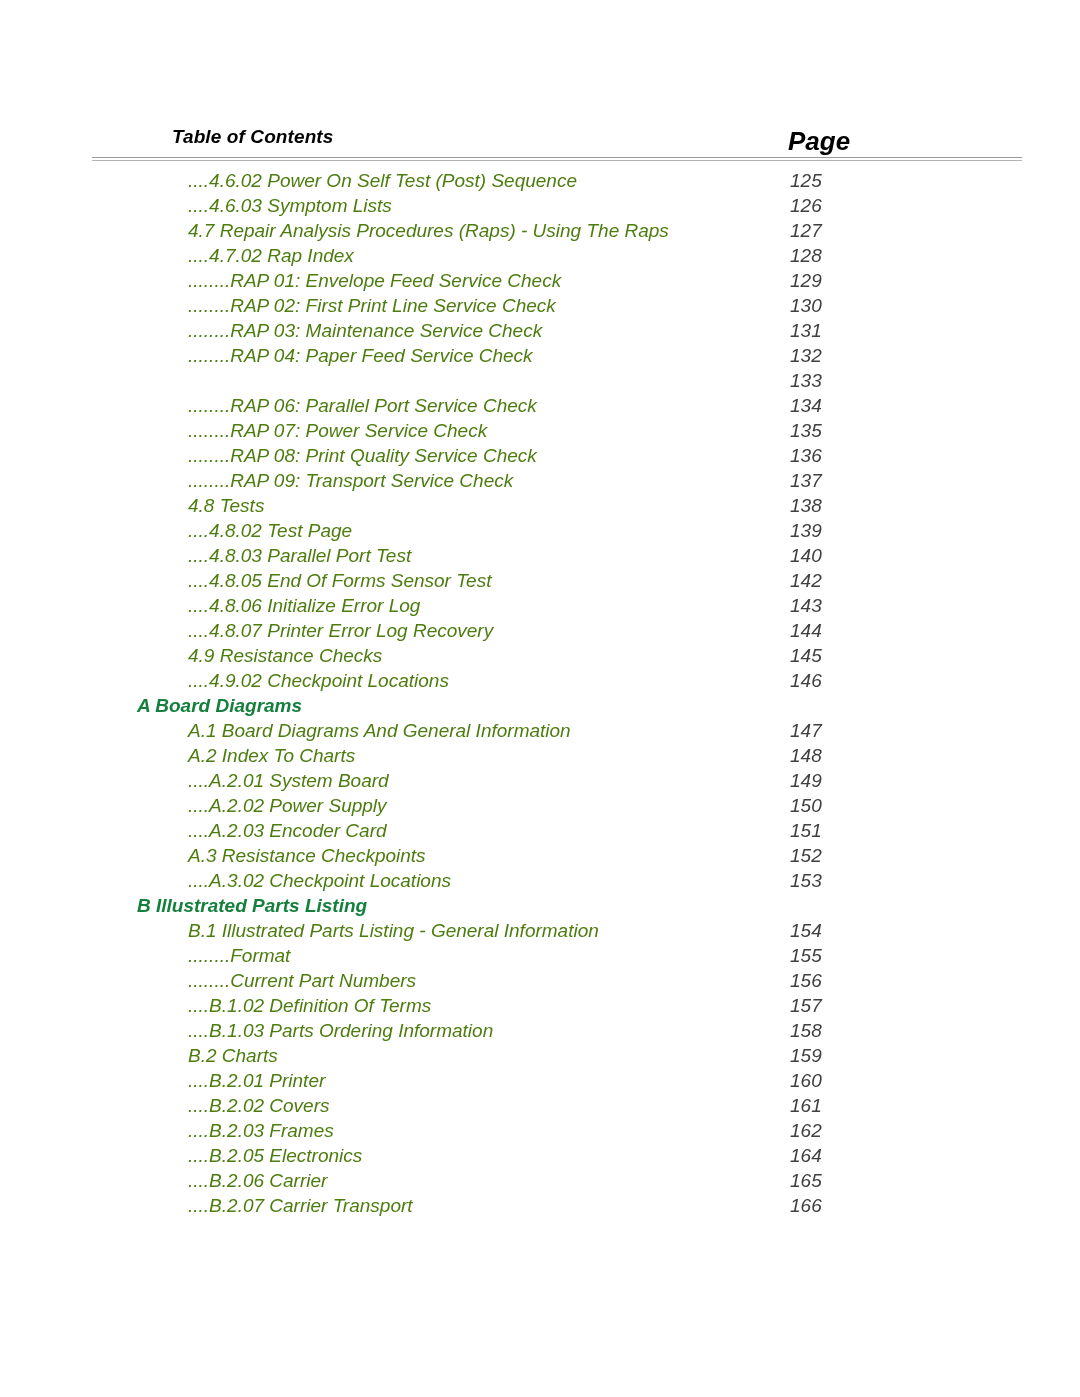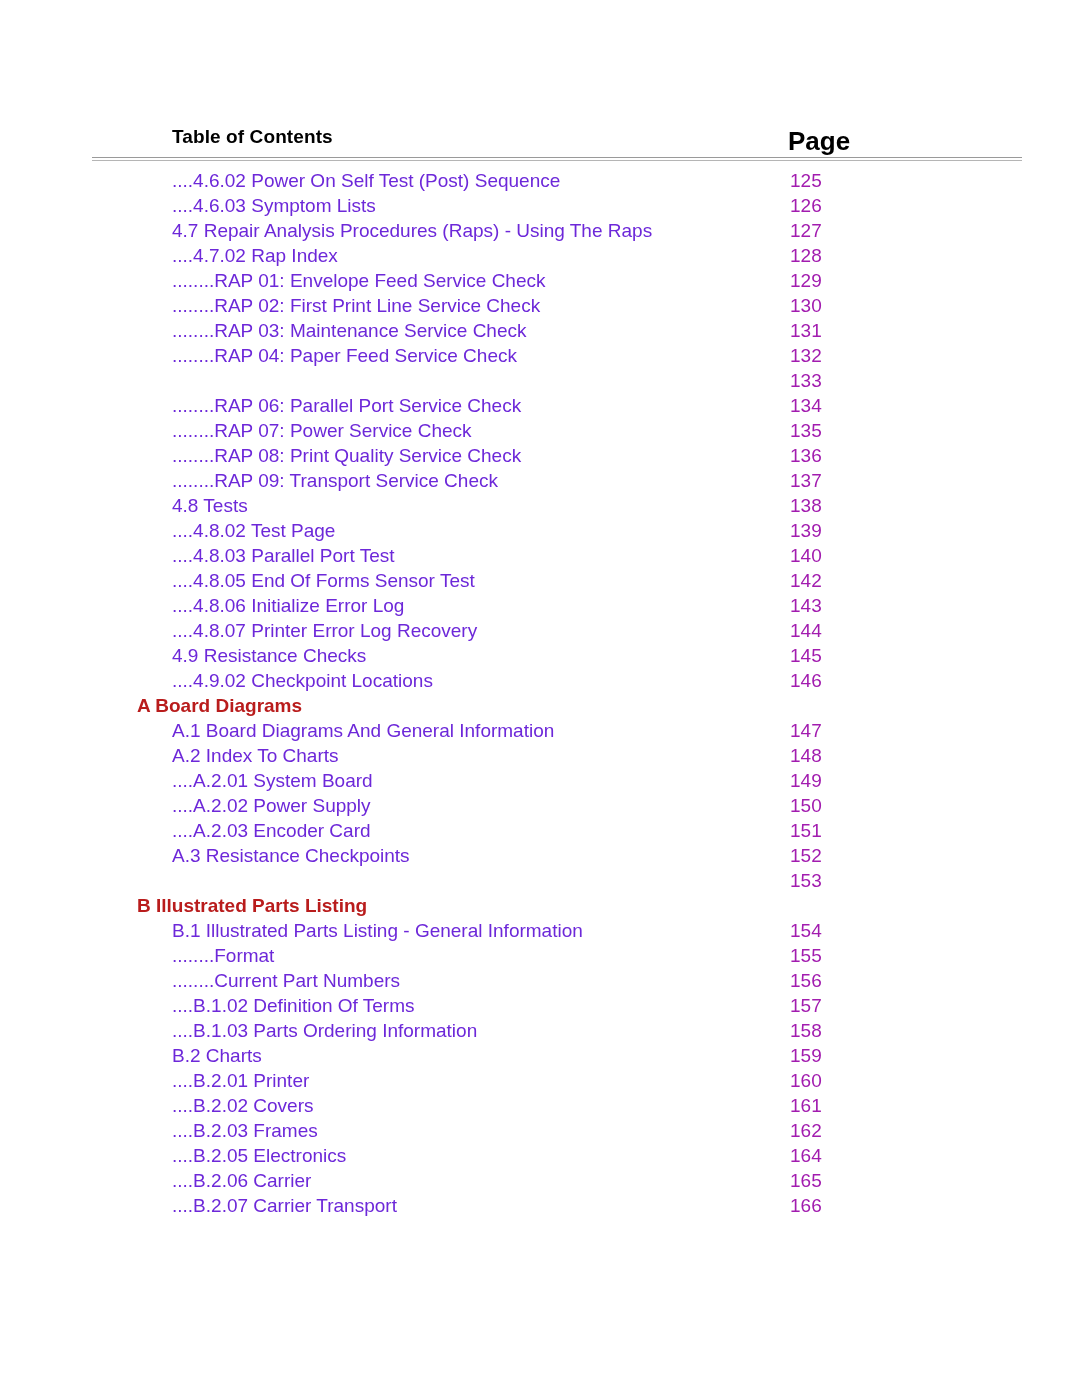--- a/index.html
+++ b/index.html
@@ -13,20 +13,21 @@
     font-family: "Liberation Sans", sans-serif;
     -webkit-font-smoothing: antialiased;
     overflow: hidden;
   }
 
   .page {
     position: relative;
     width: 1080px;
     height: 1376px;
     background: #ffffff;
+    font-style: italic;
   }
 
   
   .toc-header {
     position: absolute;
     left: 0;
     top: 126px;
     width: 1080px;
     height: 26px;
   }
@@ -82,42 +83,42 @@
     top: 168px;
     width: 1080px;
   }
   .toc-row {
     position: relative;
     height: 25px;
     width: 1080px;
   }
   .toc-row .label {
     position: absolute;
-    left: 172px;
+    left: 188px;
     top: 0;
     font-size: 19px;
-    color: #6d28d9;
+    color: #4d7c0f;
     white-space: nowrap;
     line-height: 25px;
   }
   .toc-row .pagenum {
     position: absolute;
     left: 790px;
     top: 0;
     font-size: 19px;
-    color: #a21caf;
+    color: #404040;
     white-space: nowrap;
     line-height: 25px;
   }
 
   
   .toc-row.heading .label {
     left: 137px;
     font-weight: bold;
-    color: #b91c1c;
+    color: #15803d;
   }
 </style>
 </head>
 <body>
 
 <div class="page">
 
   <div class="toc-header">
     <div class="title">Table of Contents</div>
     <div class="pagecol">Page</div>
@@ -233,20 +234,21 @@
       </div>
       <div class="toc-row">
         <span class="label">....A.2.03 Encoder Card</span>
         <span class="pagenum">151</span>
       </div>
       <div class="toc-row">
         <span class="label">A.3 Resistance Checkpoints</span>
         <span class="pagenum">152</span>
       </div>
       <div class="toc-row">
+        <span class="label">....A.3.02 Checkpoint Locations</span>
         <span class="pagenum">153</span>
       </div>
       <div class="toc-row heading">
         <span class="label">B Illustrated Parts Listing</span>
       </div>
       <div class="toc-row">
         <span class="label">B.1 Illustrated Parts Listing - General Information</span>
         <span class="pagenum">154</span>
       </div>
       <div class="toc-row">

